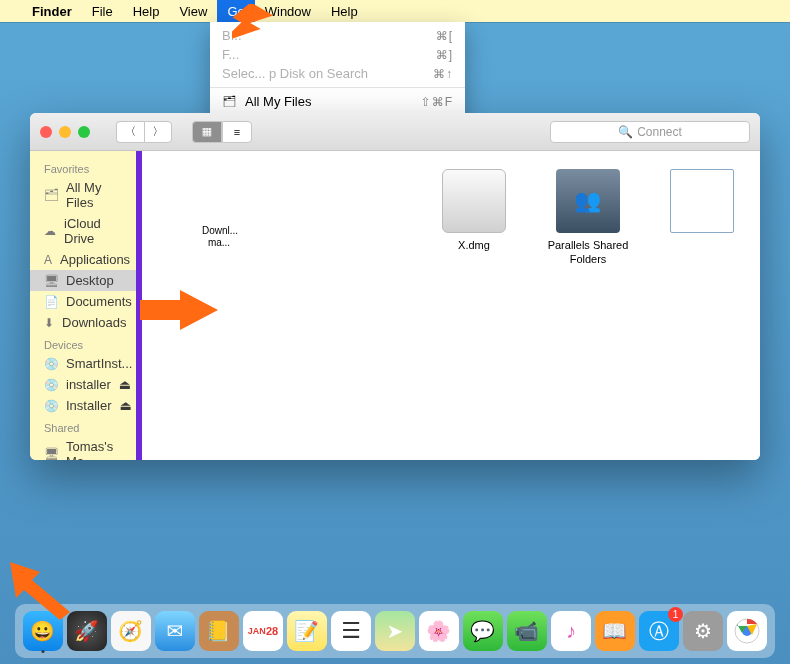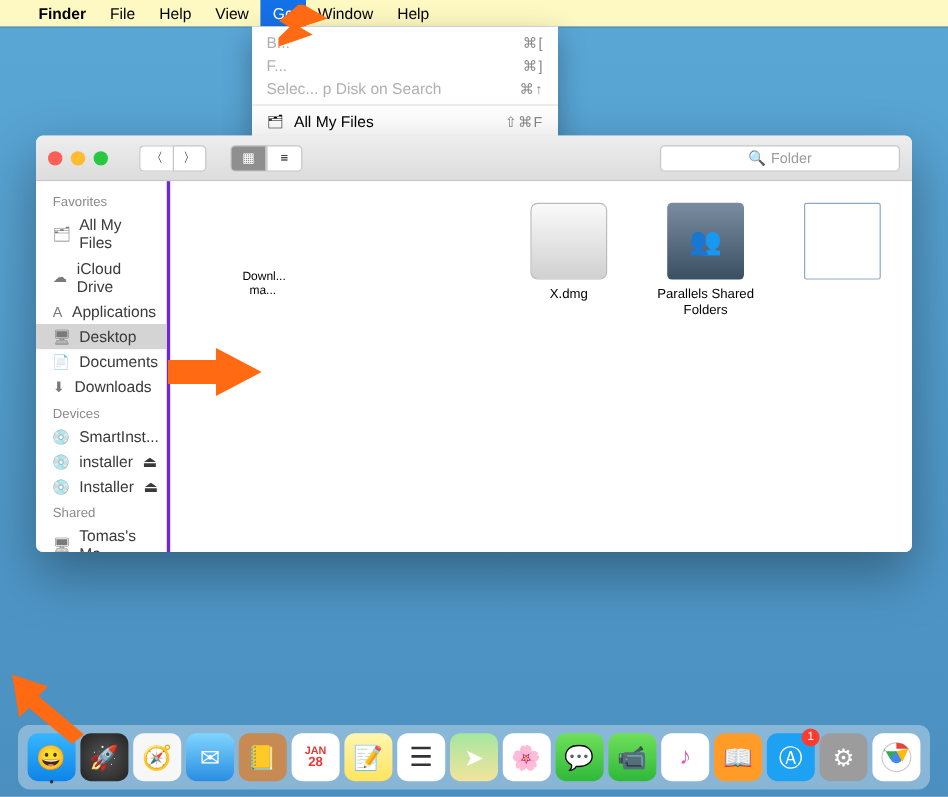--- a/index.html
+++ b/index.html
@@ -36,21 +36,21 @@
 .nav button:last-child { border-radius: 0 4px 4px 0; }
 .viewseg { display: flex; margin-left: 12px; }
 .viewseg .vs { width: 30px; height: 22px; background: #fff; border: 1px solid #c6c6c6; display: flex; align-items: center; justify-content: center; font-size: 11px; }
 .viewseg .vs:first-child { border-radius: 4px 0 0 4px; }
 .viewseg .vs:last-child { border-radius: 0 4px 4px 0; }
 .viewseg .vs.on { background: #8f8f8f; color: #fff; }
 .spacer { flex: 1; }
 .search { width: 200px; height: 22px; background: #fff; border: 1px solid #c6c6c6; border-radius: 4px; display: flex; align-items: center; justify-content: center; gap: 4px; color: #9b9b9b; font-size: 12px; }
 
 .winbody { display: flex; height: calc(100% - 38px); }
-.sidebar { width: 170px; background: #ffffff; border-right: 3px solid #6d28d9; padding: 6px 0; overflow: hidden; }
+.sidebar { width: 170px; background: #fef9c3; border-right: 6px solid #6d28d9; padding: 6px 0; overflow: hidden; }
 .shead { font-size: 11px; color: #8a8a8a; padding: 6px 14px 2px; }
 .sitem { display: flex; align-items: center; gap: 8px; padding: 3px 14px; font-size: 13px; color: #3a3a3a; }
 .sitem.sel { background: #d4d4d4; }
 .sitem .sic { width: 14px; text-align: center; color: #7a7a7a; font-size: 12px; }
 
 .content { flex: 1; background: #fff; padding: 18px 8px; display: flex; gap: 14px; align-items: flex-start; }
 .file { width: 100px; text-align: center; }
 .file .thumb { width: 64px; height: 64px; margin: 0 auto 6px; display: flex; align-items: center; justify-content: center; }
 .file .cap { font-size: 11px; line-height: 1.25; word-break: break-word; }
 .dmg { background: linear-gradient(#fafafa,#d0d0d0); border: 1px solid #bbb; border-radius: 6px; }
@@ -60,21 +60,21 @@
 .downloads-label { position: absolute; left: 202px; top: 225px; width: 34px; font-size: 10px; line-height: 1.2; text-align: center; color:#000; }
 
 
 .dock { position: absolute; bottom: 6px; left: 50%; transform: translateX(-50%); height: 54px; background: rgba(255,255,255,.35); border-radius: 10px; padding: 4px 8px; display: flex; gap: 4px; align-items: center; backdrop-filter: blur(6px); }
 .dock .di { width: 40px; height: 40px; border-radius: 9px; display: flex; align-items: center; justify-content: center; font-size: 20px; color: #fff; }
 .di.finder { background: linear-gradient(#37b6ff,#0d84e8); }
 .di.launch { background: radial-gradient(#555,#222); }
 .di.safari { background: #f7f7f7; color:#1d7fe6; }
 .di.mail { background: linear-gradient(#7fd5ff,#2a8de0); }
 .di.contacts { background: #c68a52; }
-.di.cal { background: #fff; color:#e53935; font-size:11px; font-weight:700; flex-direction:column; line-height:1; }
+.di.cal { background: #fff; color:#e53935; font-size:11px; font-weight:700; line-height:1; }
 .di.cal .m { font-size:9px; }
 .di.notes { background: linear-gradient(#fff6b0,#ffe45e); color:#b28900; }
 .di.rem { background: #fff; color:#333; font-size:22px; }
 .di.maps { background: linear-gradient(#a5e6a0,#f2e49c); }
 .di.photos { background:#fff; }
 .di.msg { background: linear-gradient(#6fe05a,#2fb83a); }
 .di.ft { background: linear-gradient(#6fe05a,#2fb83a); }
 .di.itunes { background:#fff; color:#e85ab4; }
 .di.ibooks { background:#ff9b26; }
 .di.app { background:#1da1f2; }
@@ -191,21 +191,21 @@
       <button>〈</button>
       <button>〉</button>
     </div>
     <div class="viewseg">
       <div class="vs on">▦</div>
       <div class="vs">≡</div>
     </div>
     <div class="spacer"></div>
     <div class="search">
       <span>🔍</span>
-      <span>Folder</span>
+      <span>Connect</span>
     </div>
   </div>
   <div class="winbody">
     <div class="sidebar">
       <div class="shead">Favorites</div>
       <div class="sitem">
           <span class="sic">🗂</span>
           <span>All My Files</span>
         </div>
       <div class="sitem">

